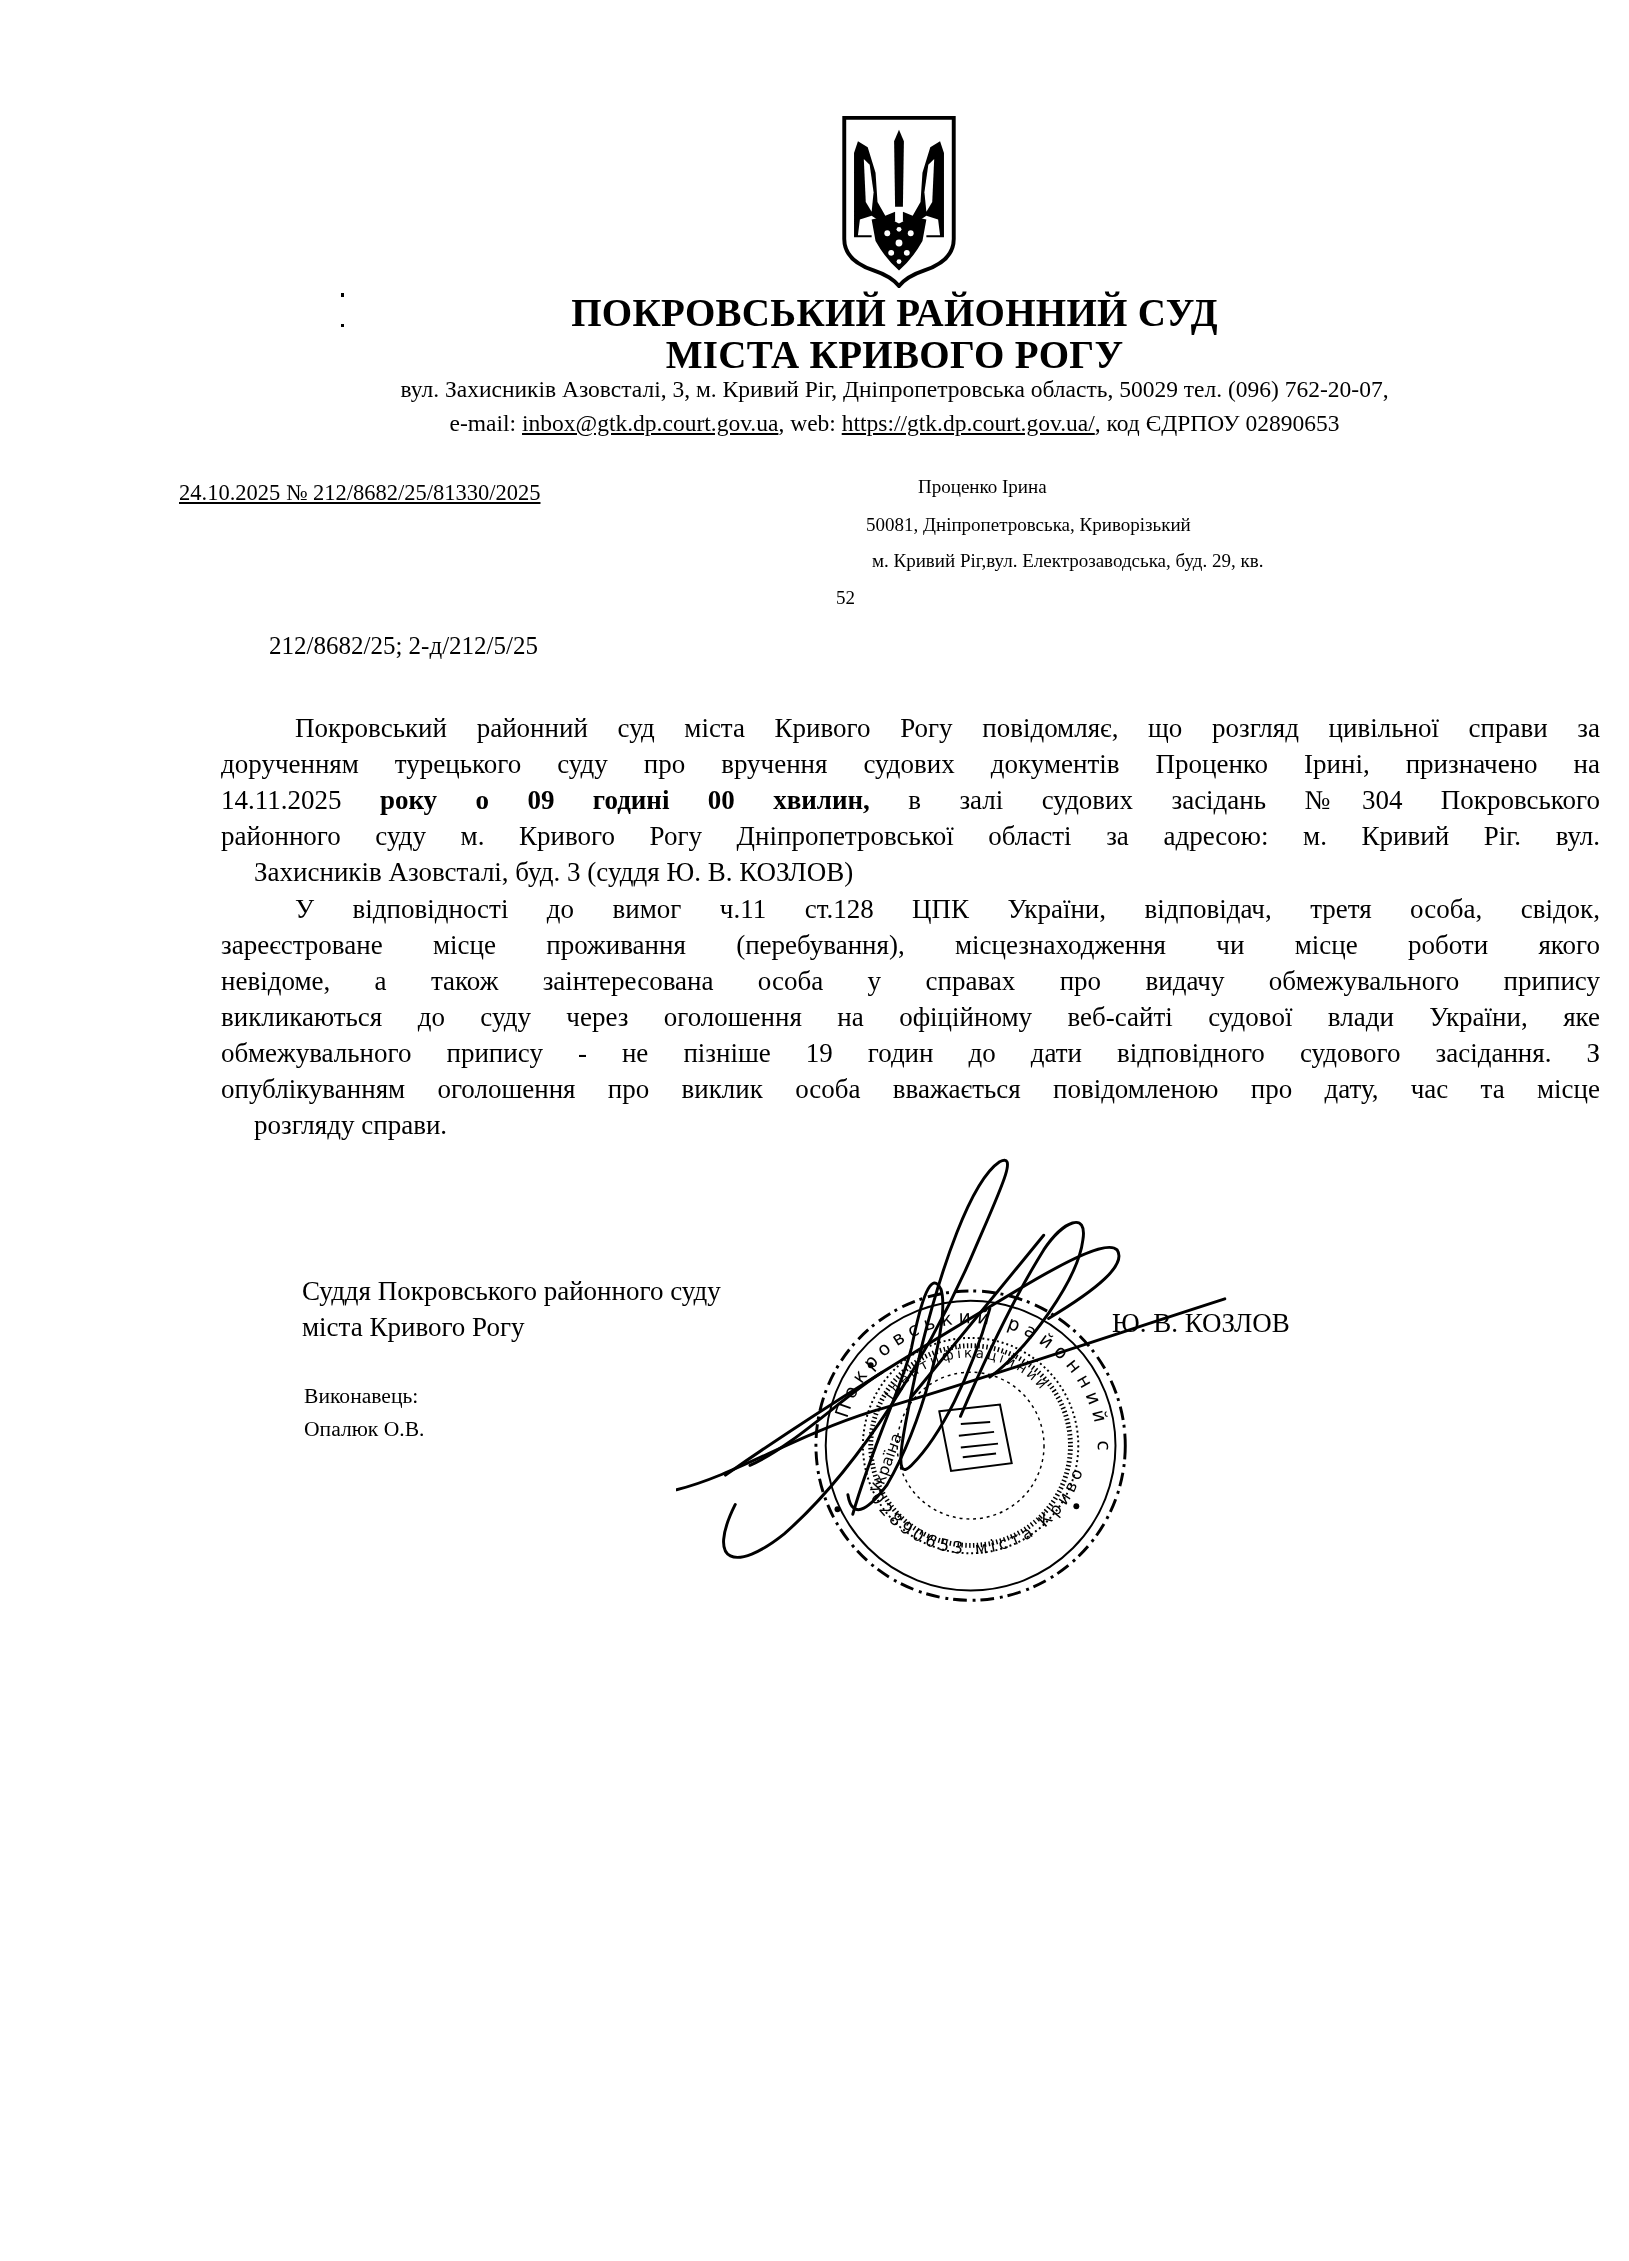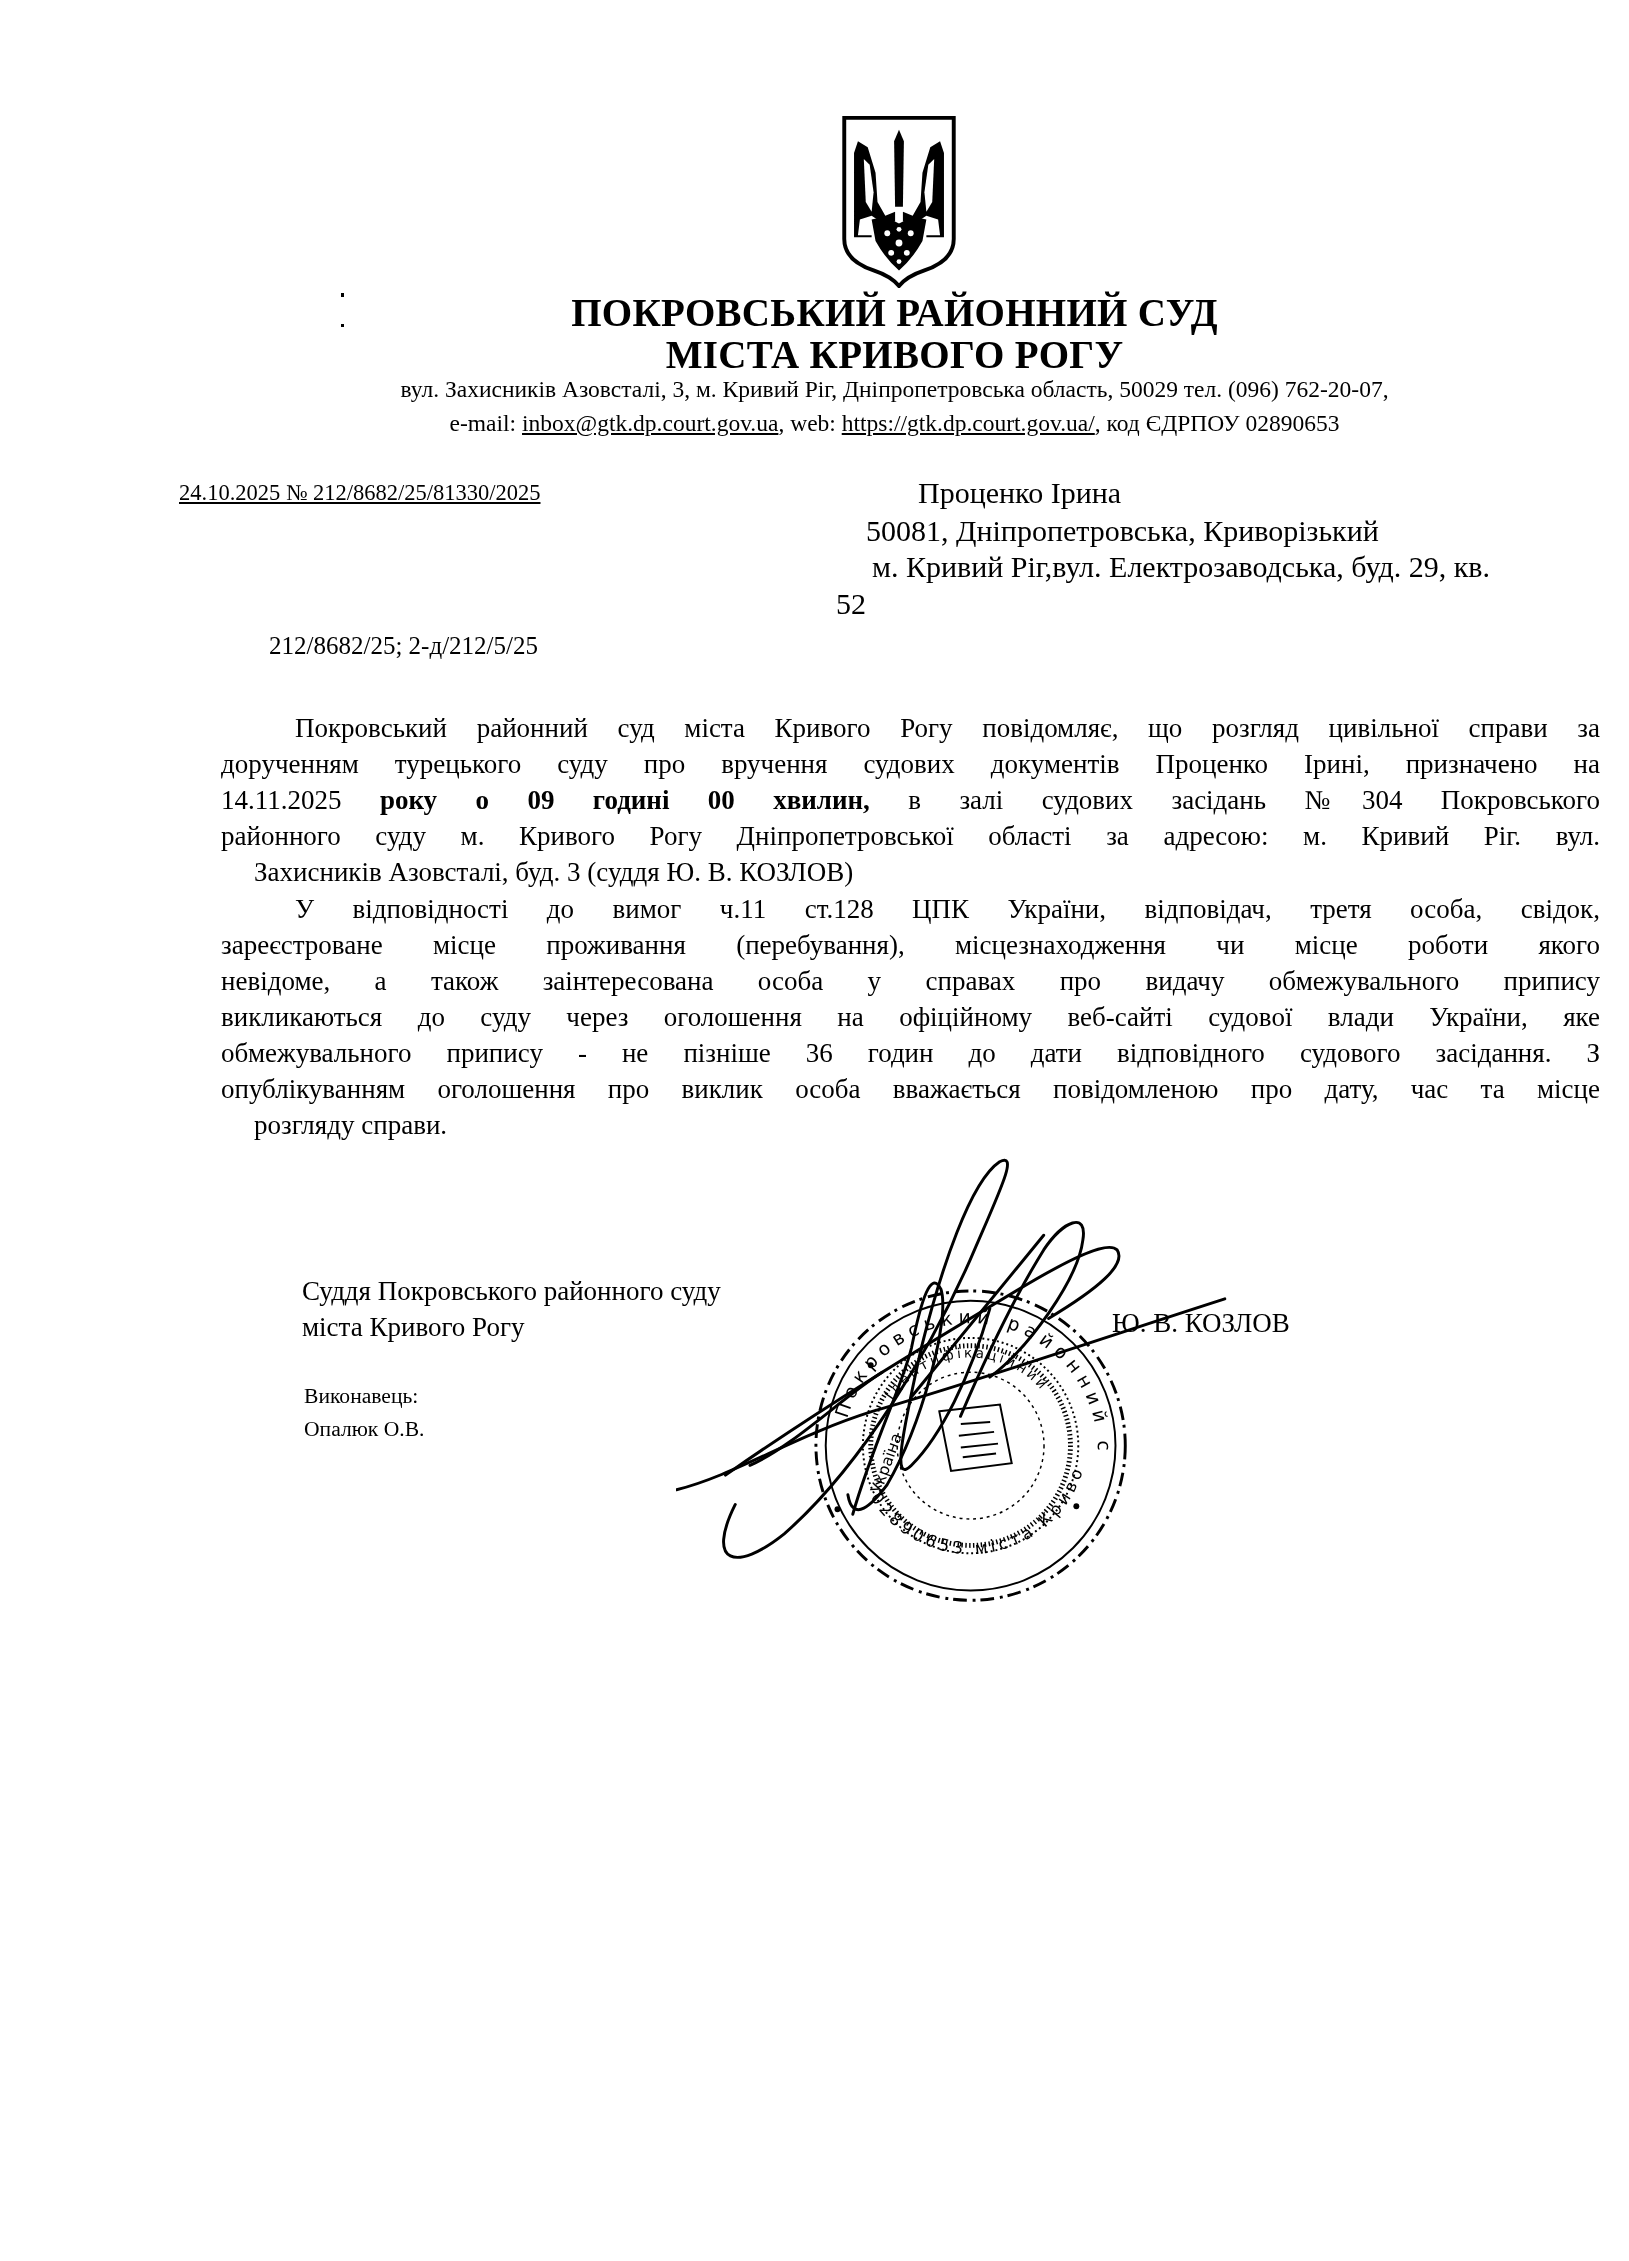--- a/index.html
+++ b/index.html
@@ -5,21 +5,21 @@
   html, body { margin: 0; padding: 0; background: #ffffff; }
   body { width: 1629px; height: 2261px; position: relative; overflow: hidden;
          font-family: "Liberation Serif", "DejaVu Serif", serif; color: #000; }
   .abs { position: absolute; white-space: nowrap; }
   .emblem { position: absolute; left: 838px; top: 114px; width: 122px; height: 174px; }
   .title { position: absolute; left: 0; width: 1789px; text-align: center; font-weight: bold;
            font-size: 39px; letter-spacing: 0.3px; }
   .addr { position: absolute; left: 0; width: 1789px; text-align: center; font-size: 23.5px; }
   .addr u { text-decoration: underline; }
   .ref { font-size: 22.5px; text-decoration: underline; }
-  .rcpt { font-size: 30px; }
+  .rcpt { font-size: 19px; }
   .case-no { font-size: 25px; margin-left: 48px; }
   .body-text { position: absolute; left: 221px; width: 1379px; font-size: 27px; line-height: 36px; }
   .line { display: block; text-align: justify; text-align-last: justify; white-space: nowrap; }
   .line.last { text-align-last: left; margin-left: 33px; }
   .line.indent { padding-left: 74px; }
   b { font-weight: bold; }
   .sig-block { font-size: 27px; }
   .exec { font-size: 21.6px; }
   .stamp { position: absolute; left: 755px; top: 1240px; width: 441px; height: 372px; }
   .signature { position: absolute; left: 676px; top: 1152px; width: 706px; height: 421px; }
@@ -74,21 +74,21 @@
   <span class="line"><span>14.11.2025  </span><b> року о 09 годині    00  хвилин,</b><span> в залі судових засідань №304   Покровського</span></span>
   <span class="line">районного суду м. Кривого Рогу Дніпропетровської області за адресою: м. Кривий Ріг. вул.</span>
   <span class="line last">Захисників Азовсталі, буд. 3 (суддя  Ю. В. КОЗЛОВ)</span>
 </div>
 
 <div class="body-text" style="top:891px;">
   <span class="line indent">У відповідності до вимог ч.11 ст.128 ЦПК України, відповідач, третя особа, свідок,</span>
   <span class="line">зареєстроване місце проживання (перебування), місцезнаходження чи місце роботи якого</span>
   <span class="line">невідоме, а також заінтересована особа у справах про видачу обмежувального припису</span>
   <span class="line">викликаються до суду через оголошення на офіційному веб-сайті судової влади України, яке</span>
-  <span class="line">обмежувального припису - не пізніше 36 годин до дати відповідного судового засідання. З</span>
+  <span class="line">обмежувального припису - не пізніше 19 годин до дати відповідного судового засідання. З</span>
   <span class="line">опублікуванням оголошення про виклик особа вважається повідомленою про дату, час та місце</span>
   <span class="line last">розгляду справи.</span>
 </div>
 
 <div class="abs sig-block" style="left:302px;top:1276px;">Суддя  Покровського районного суду</div>
 <div class="abs sig-block" style="left:302px;top:1312px;">міста Кривого Рогу</div>
 <div class="abs sig-block" style="left:1112px;top:1308px;">Ю. В. КОЗЛОВ</div>
 <div class="abs exec" style="left:304px;top:1384px;">Виконавець:</div>
 <div class="abs exec" style="left:304px;top:1417px;text-align:center;">Опалюк О.В.</div>
 

